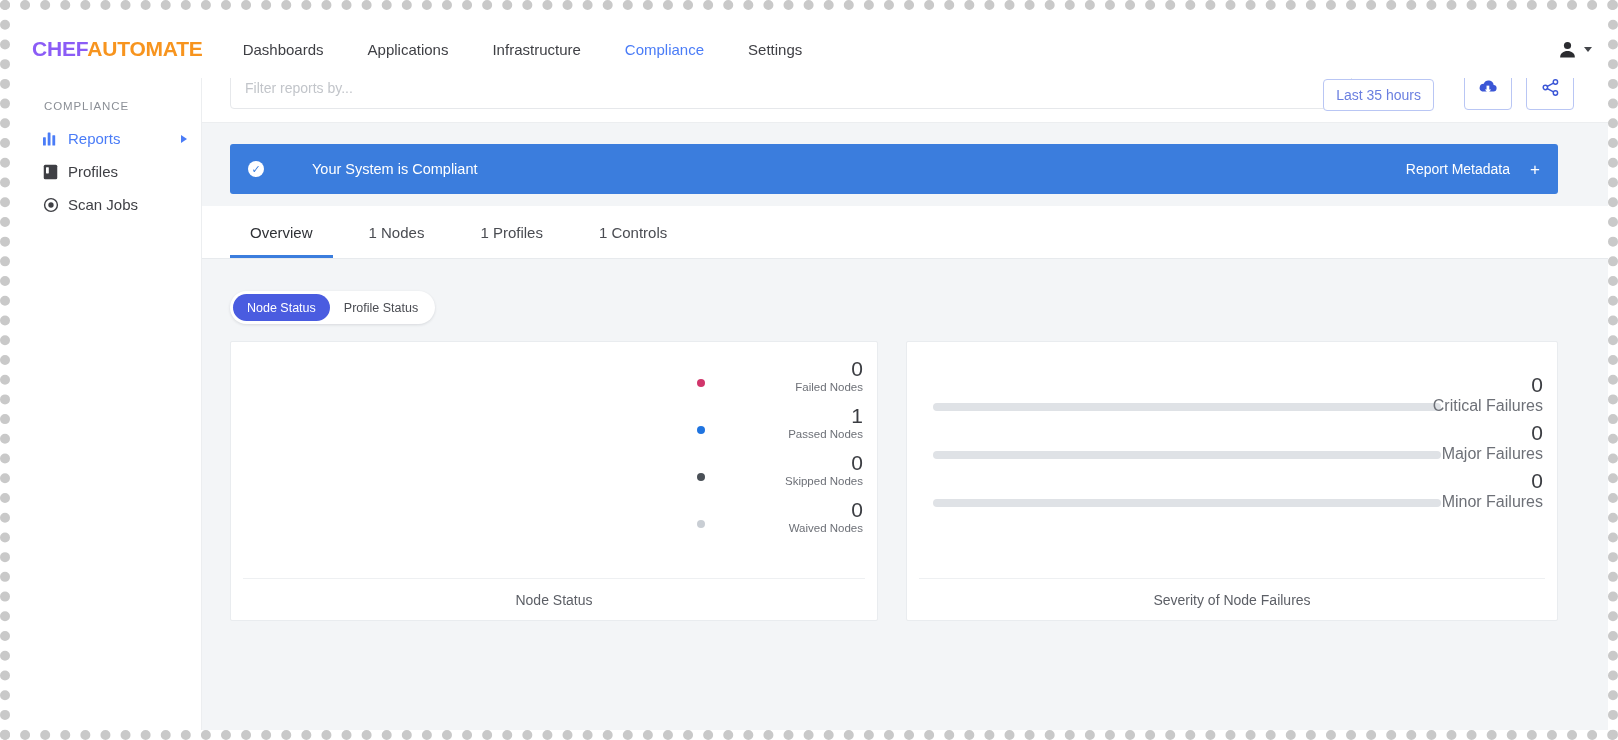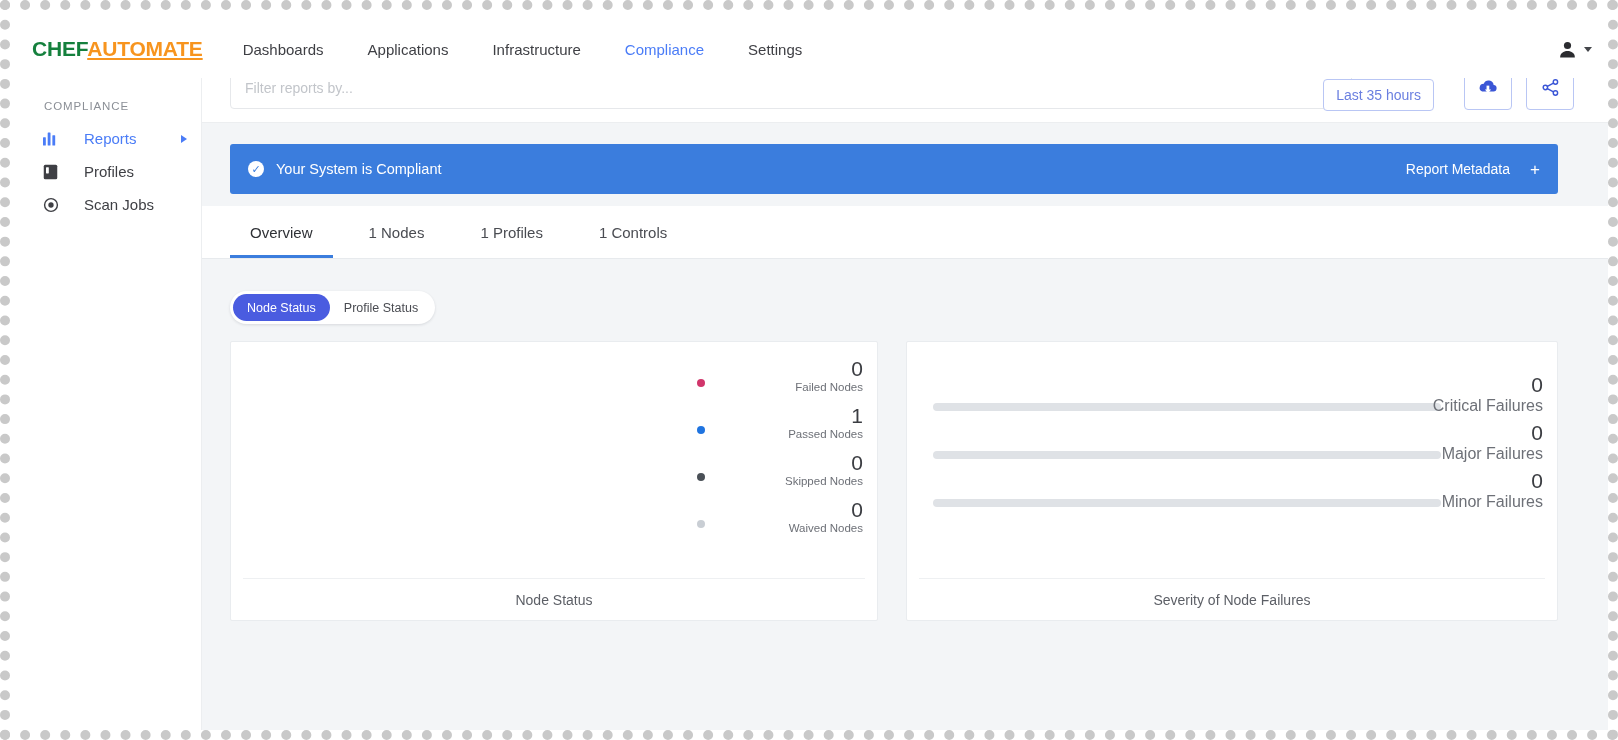--- a/index.html
+++ b/index.html
@@ -34,22 +34,22 @@
     position: absolute; left: 0; top: 0;
     width: 1598px; height: 58px;
     background: #ffffff;
     display: flex; align-items: center;
   }
   .brand {
     margin-left: 12px; margin-right: 18px;
     font-size: 21px; font-weight: bold; letter-spacing: -0.2px;
     white-space: nowrap;
   }
-  .brand .chef { color: #15803d; }
-  .brand .automate { color: #f7941e; text-decoration: underline; }
+  .brand .chef { color: #8b5cf6; }
+  .brand .automate { color: #f7941e; }
   .nav-links { display: flex; align-items: center; gap: 0px; }
   .nav-link {
     padding: 0 22px;
     font-size: 15px;
     color: #3e3f44;
     cursor: pointer;
     white-space: nowrap;
   }
   .nav-link.active { color: #4a7cf7; }
   .nav-right {
@@ -78,21 +78,20 @@
     color: #8b8f96; text-transform: uppercase;
   }
   .side-item {
     position: relative;
     height: 33px;
     display: flex; align-items: center;
     padding-left: 22px; padding-right: 14px;
     font-size: 15px;
     color: #3e3f44;
     cursor: pointer;
-    gap: 16px;
   }
   .side-item.active { color: #4a7cf7; }
   .side-ico {
     width: 17px; margin-right: 9px;
     display: flex; align-items: center; justify-content: center;
   }
   .side-arrow {
     margin-left: auto;
     width: 0; height: 0;
     border-top: 4.5px solid transparent;
@@ -162,21 +161,21 @@
     display: flex; align-items: center;
     padding: 0 18px;
     color: #ffffff;
   }
   .banner-check {
     width: 16px; height: 16px; border-radius: 50%;
     background: #ffffff; color: #3b7ddd;
     display: flex; align-items: center; justify-content: center;
     font-size: 11px; font-weight: bold; margin-right: 12px;
   }
-  .banner-text { font-size: 14.5px; }
+  .banner-text { font-size: 14.5px; margin-left: 36px; }
   .banner-right {
     margin-left: auto;
     display: flex; align-items: center; gap: 20px;
     font-size: 14px; cursor: pointer;
   }
   .banner-plus { font-size: 17px; line-height: 1; }
 
   
   .tabs {
     position: absolute; left: 0; top: 128px;

